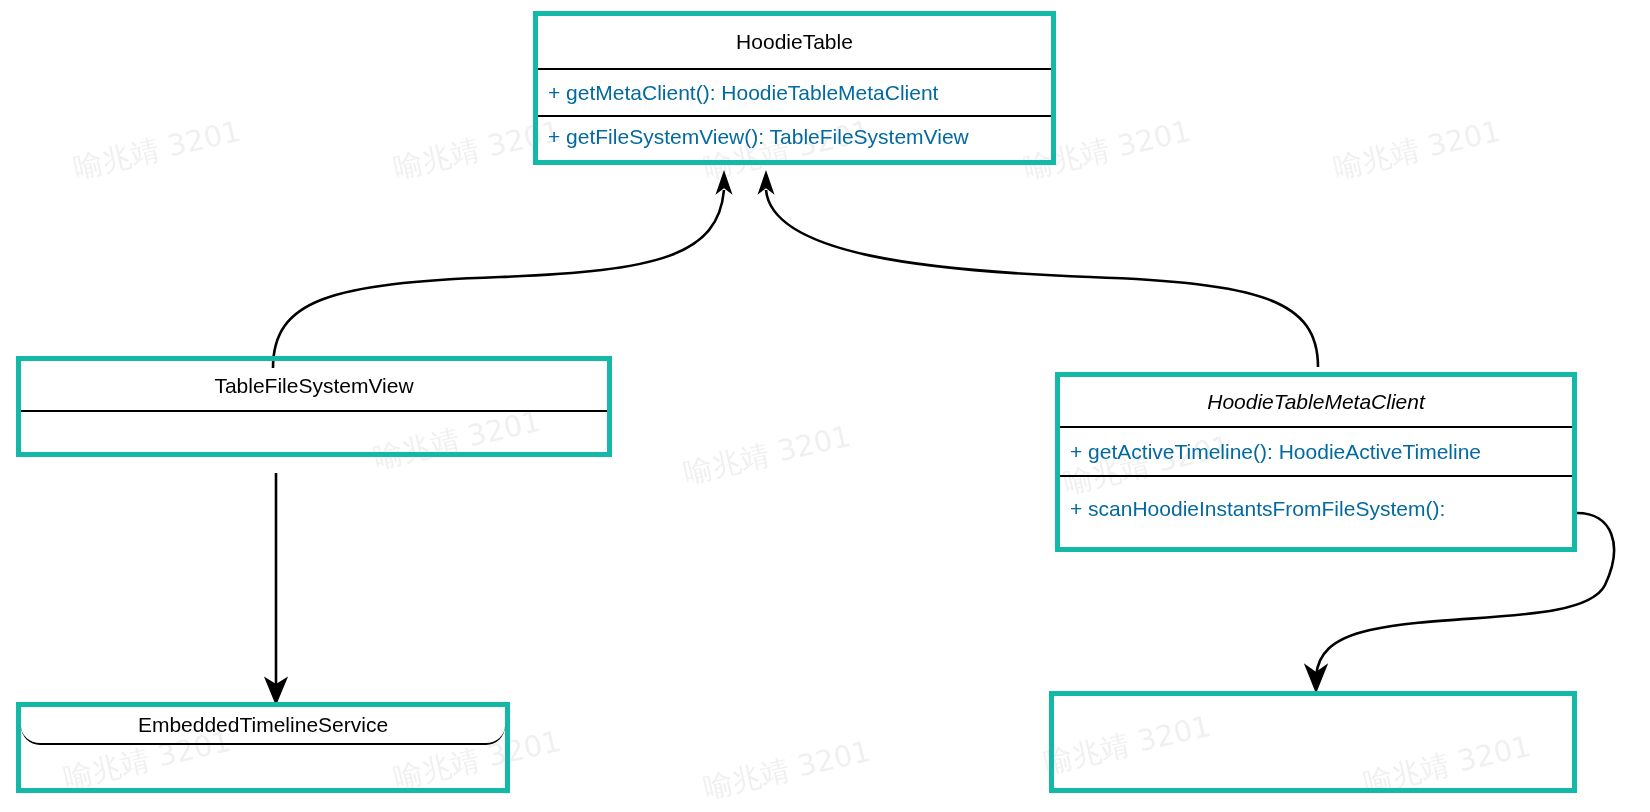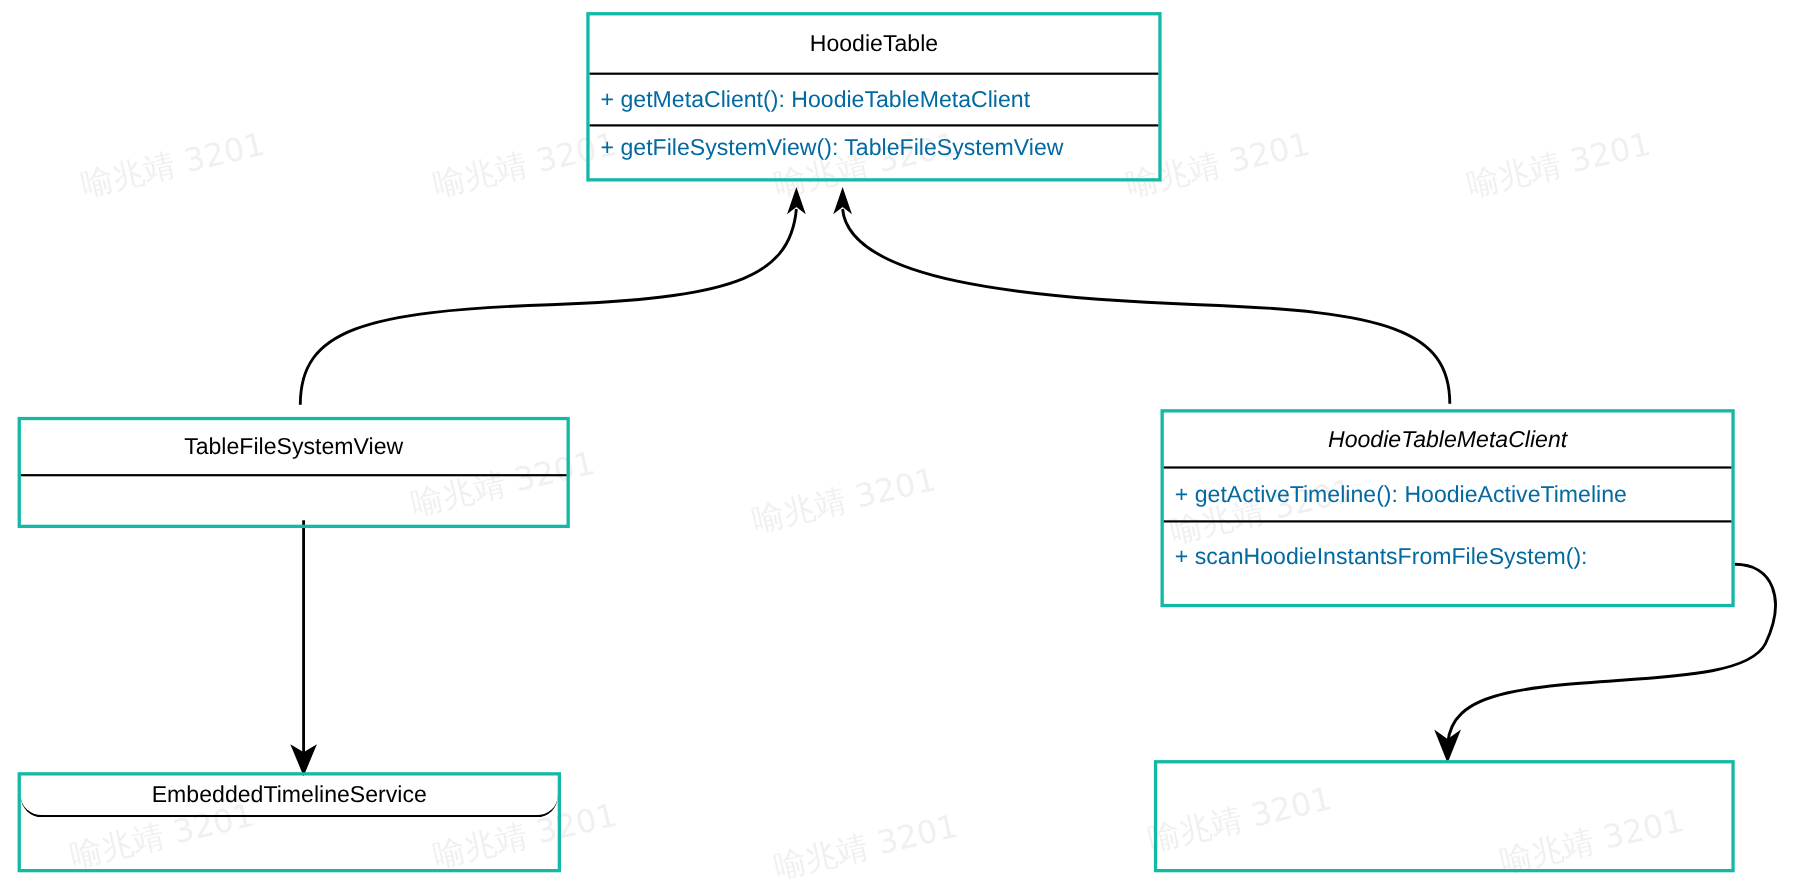--- a/index.html
+++ b/index.html
@@ -43,21 +43,21 @@
     width: 1650px;
     height: 812px;
     z-index: 1;
     pointer-events: none;
   }
 
   
   .uml-class {
     position: absolute;
     box-sizing: border-box;
-    border: 3px solid #14b8a6;
+    border: 5px solid #14b8a6;
     background: transparent;
     z-index: 2;
   }
   .uml-class .title {
     box-sizing: border-box;
     border-bottom: 2px solid #000000;
     text-align: center;
     font-size: 21px;
     color: #000000;
     display: flex;
@@ -83,21 +83,21 @@
   .uml-class .compartment.empty {
     min-height: 0;
   }
 
   
   #box-hoodie-table      { left: 533px; top: 11px;  width: 523px; height: 154px; }
   #box-hoodie-table .title      { height: 54px; }
   #box-hoodie-table .m1         { height: 47px; }
   #box-hoodie-table .m2         { height: 39px; }
 
-  #box-table-fs-view     { left: 16px;  top: 379px; width: 502px; height: 101px; }
+  #box-table-fs-view     { left: 16px;  top: 356px; width: 596px; height: 101px; }
   #box-table-fs-view .title     { height: 51px; }
   #box-table-fs-view .empty     { height: 46px; }
 
   #box-meta-client       { left: 1055px; top: 372px; width: 522px; height: 180px; }
   #box-meta-client .title       { height: 51px; font-style: italic; }
   #box-meta-client .m1          { height: 49px; text-align: center; }
   #box-meta-client .m2          { height: 76px; }
 
   #box-embedded-timeline { left: 16px;  top: 702px; width: 494px; height: 91px; }
   #box-embedded-timeline .title { height: 38px; border-radius: 21px; }

